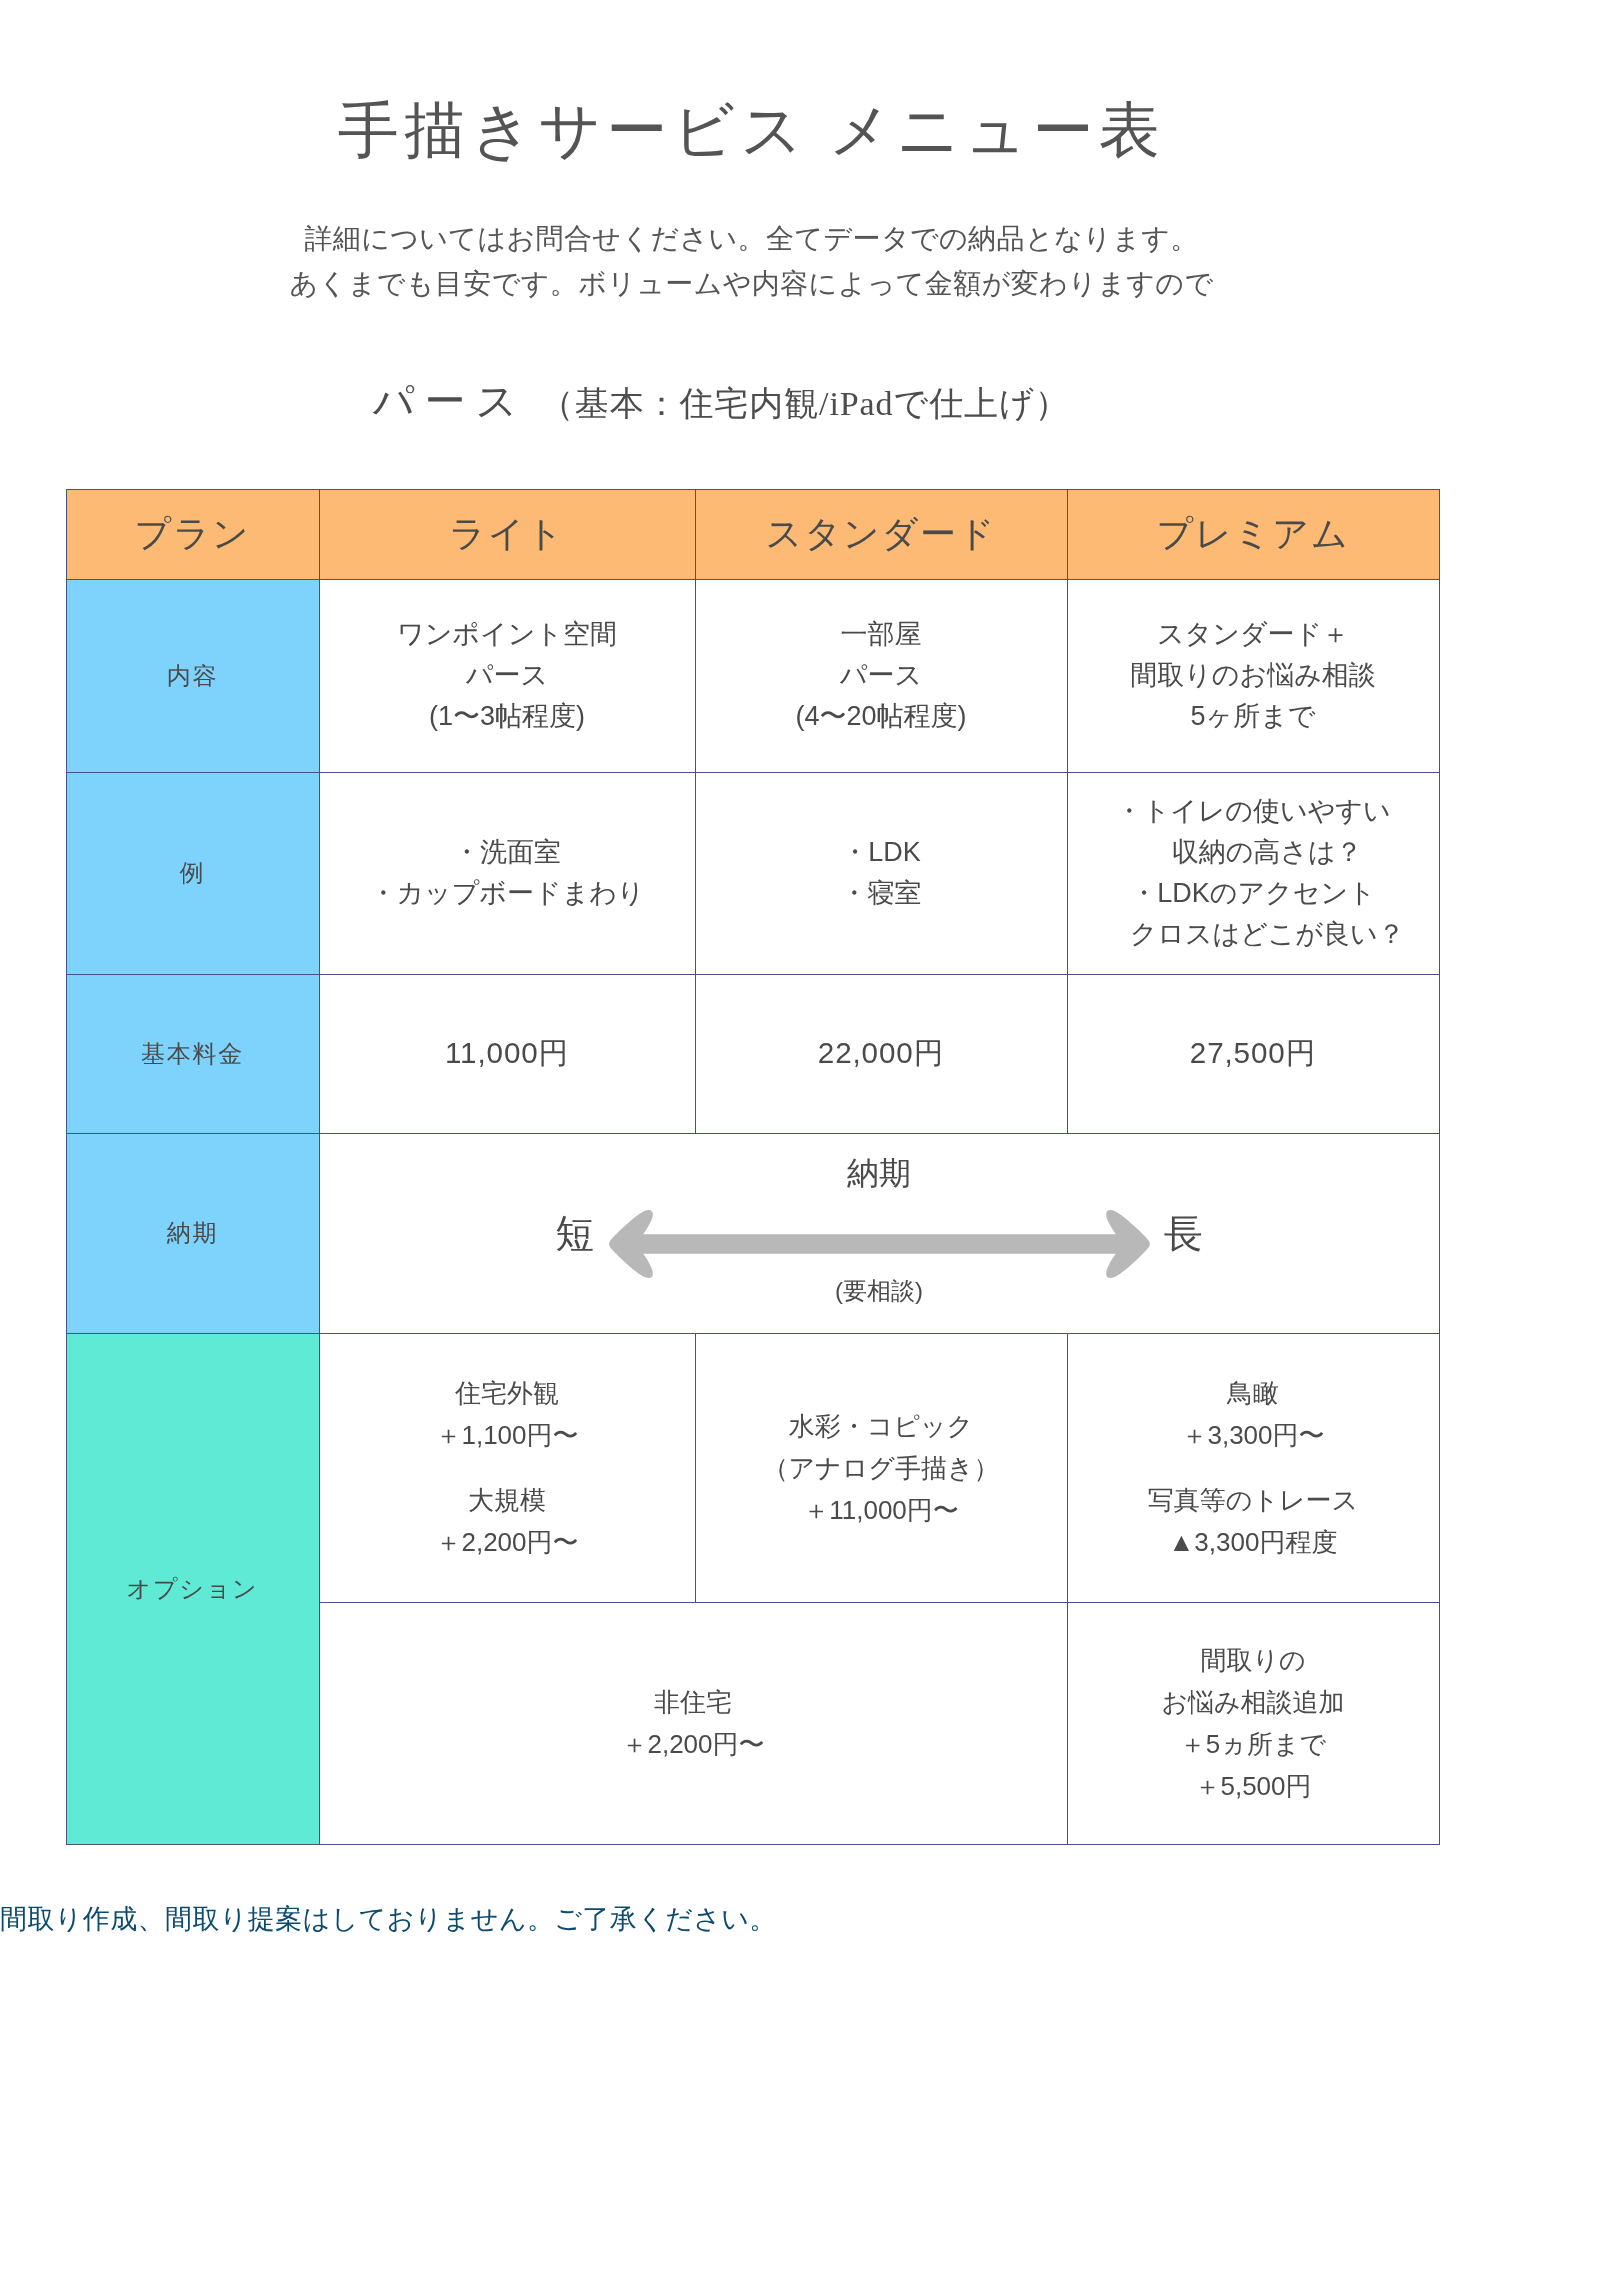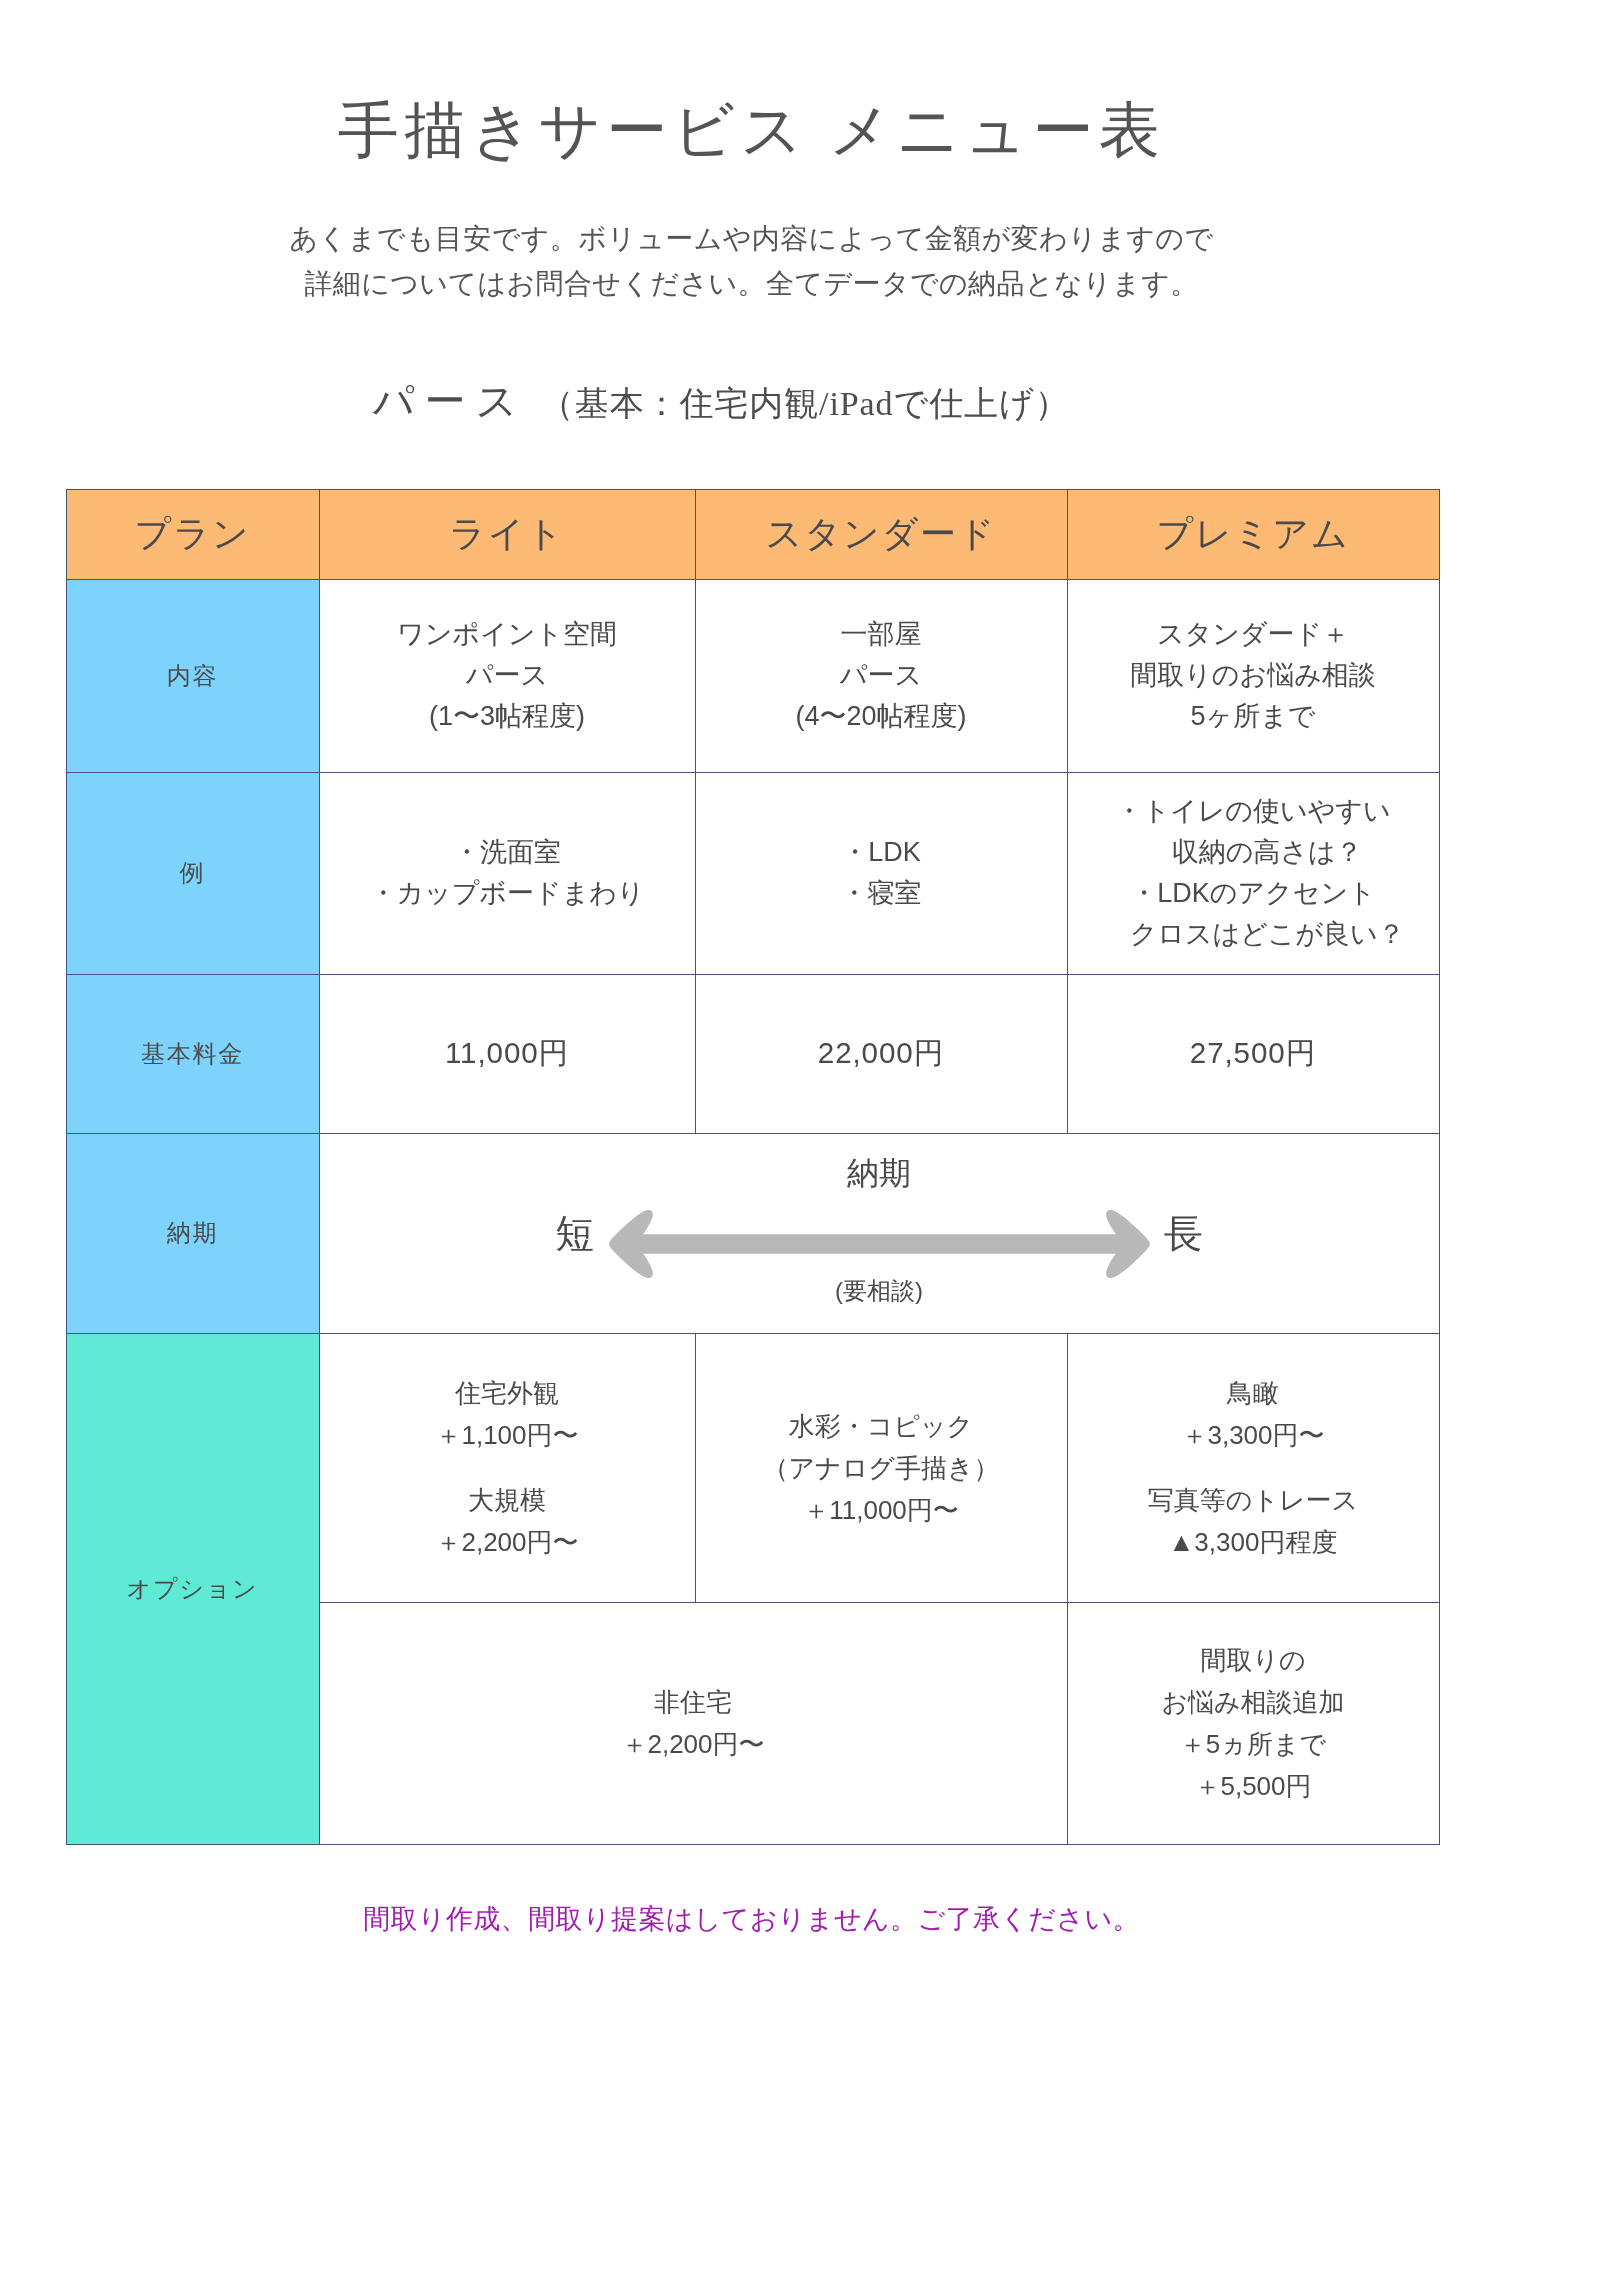--- a/index.html
+++ b/index.html
@@ -196,38 +196,38 @@
     font-size: 26px;
     line-height: 1.62;
     color: #4a4a4a;
     padding: 12.5px 7.2px;
   }
   .optcell .ln { white-space: pre; }
   .optcell .gap { display: block; height: 23px; }
 
   
   .doc-footer {
-    text-align: center;
+    text-align: left;
     font-size: 27px;
-    color: #a21caf;
+    color: #0c4a6e;
     padding-top: 56px;
     letter-spacing: 0.4px;
     white-space: pre;
   }
 </style>
 </head>
 <body>
 
 <div class="page">
 
   <h1 class="doc-title">手描きサービス メニュー表</h1>
 
   <div class="doc-subtitle">
+    <div>詳細についてはお問合せください。全てデータでの納品となります。</div>
     <div>あくまでも目安です。ボリュームや内容によって金額が変わりますので</div>
-    <div>詳細についてはお問合せください。全てデータでの納品となります。</div>
   </div>
 
   <div class="section-heading">
     <span class="sh-main">パース</span><span class="sh-sub">（基本：住宅内観/iPadで仕上げ）</span>
   </div>
 
   <div class="table-wrap">
     <table class="menu-table">
       <colgroup>
         <col class="c-label">

